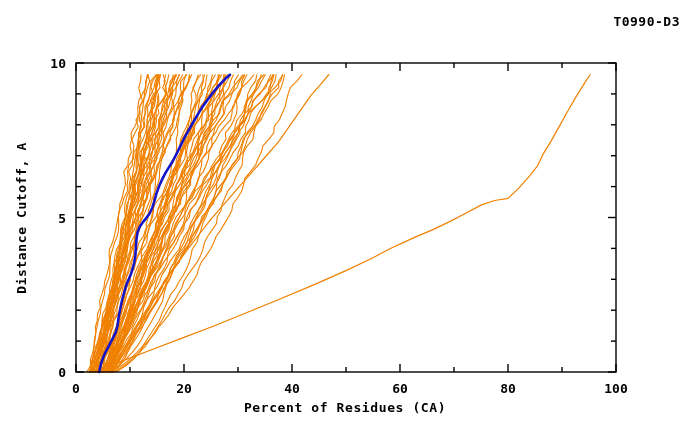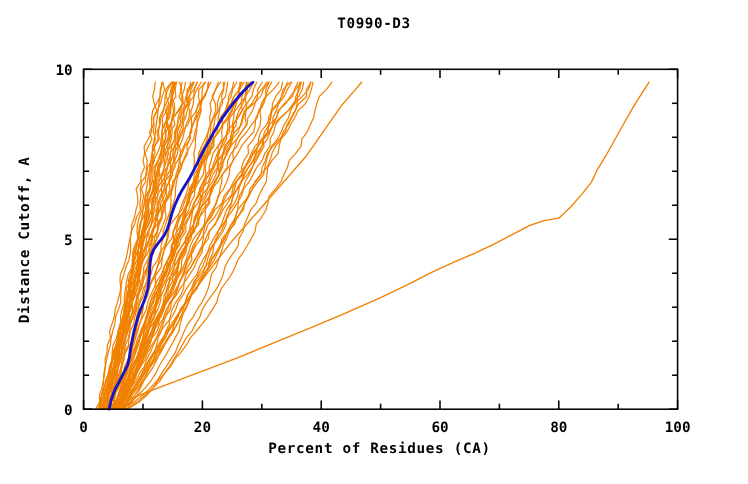--- a/index.html
+++ b/index.html
@@ -17,21 +17,21 @@
     position: relative;
     width: 680px;
     height: 440px;
     background: #ffffff;
   }
   #chart-title {
     position: absolute;
     left: 0;
     top: 14px;
     width: 680px;
-    text-align: center;
+    text-align: right;
     font-family: "DejaVu Sans Mono", "Liberation Mono", monospace;
     font-size: 13px;
     font-weight: bold;
     color: #000000;
     letter-spacing: 0.5px;
   }
   #plot-svg {
     position: absolute;
     left: 0;
     top: 0;

